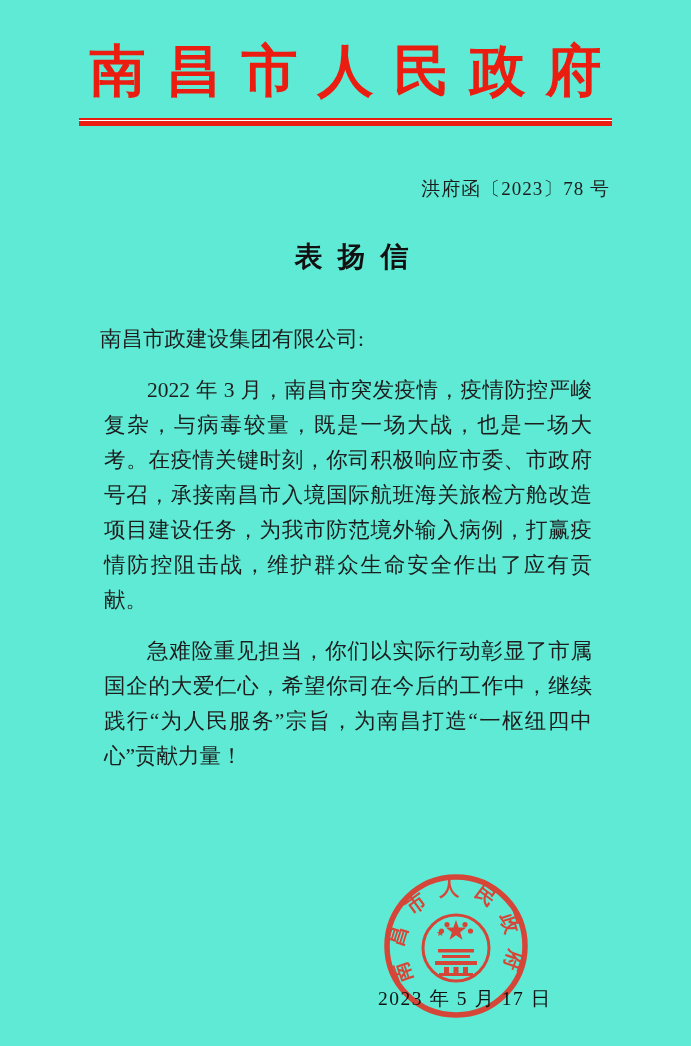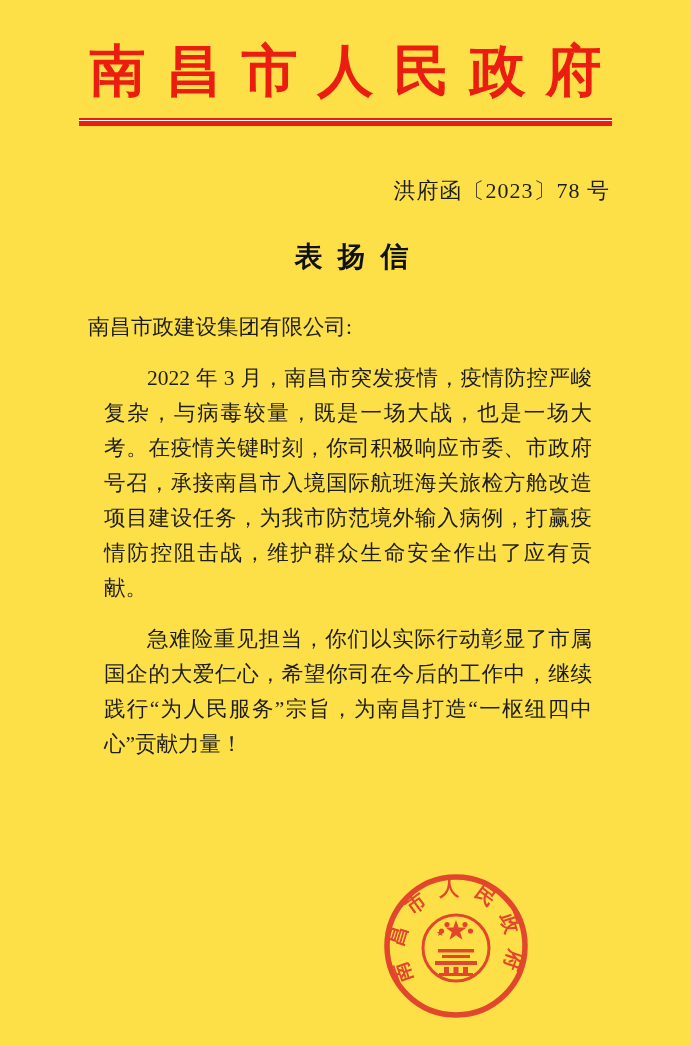--- a/index.html
+++ b/index.html
@@ -4,21 +4,21 @@
 <style>
   html, body {
     margin: 0;
     padding: 0;
     background: #ffffff;
   }
   .page {
     position: relative;
     width: 691px;
     height: 1046px;
-    background: #fde047;
+    background: #5eead4;
     overflow: hidden;
     font-family: "Liberation Serif", "DejaVu Serif", serif;
   }
   .letterhead {
     position: absolute;
     top: 34px;
     left: 0;
     width: 691px;
     text-align: center;
     color: #ea1d10;
@@ -41,21 +41,21 @@
       #ffffff 2px, #ffffff 3.5px,
       #ea1d10 3.5px, #ea1d10 8px
     );
   }
   .doc-number {
     position: absolute;
     top: 176px;
     left: 80px;
     width: 530px;
     text-align: right;
-    font-size: 22px;
+    font-size: 19px;
     color: #1d1d1d;
     letter-spacing: 1px;
   }
   .doc-title {
     position: absolute;
     top: 238px;
     left: 8px;
     width: 691px;
     text-align: center;
     font-size: 28px;
@@ -68,21 +68,21 @@
     top: 310px;
     left: 88px;
     width: 520px;
     font-size: 21.5px;
     line-height: 35px;
     color: #1d1d1d;
     text-align: justify;
     text-justify: inter-ideograph;
   }
   .salutation {
-    margin: 0;
+    margin: 12px;
     text-indent: 0;
   }
   .para {
     margin: 16px;
     text-indent: 2em;
   }
   .seal-wrap {
     position: absolute;
     left: 382px;
     top: 872px;
@@ -146,14 +146,15 @@
       <rect x="56" y="77" width="36" height="3.5" fill="#e0392b"></rect>
       <rect x="60" y="83" width="28" height="3" fill="#e0392b"></rect>
       <rect x="53" y="89" width="42" height="4" fill="#e0392b"></rect>
       <rect x="62" y="95" width="5" height="7" fill="#e0392b"></rect>
       <rect x="71.5" y="95" width="5" height="7" fill="#e0392b"></rect>
       <rect x="81" y="95" width="5" height="7" fill="#e0392b"></rect>
       <rect x="57" y="101" width="34" height="3" fill="#e0392b"></rect>
     </svg>
   </div>
 
+  <div class="doc-date">2023 年 5 月 17 日</div>
 
 </div>
 
 </body></html>

